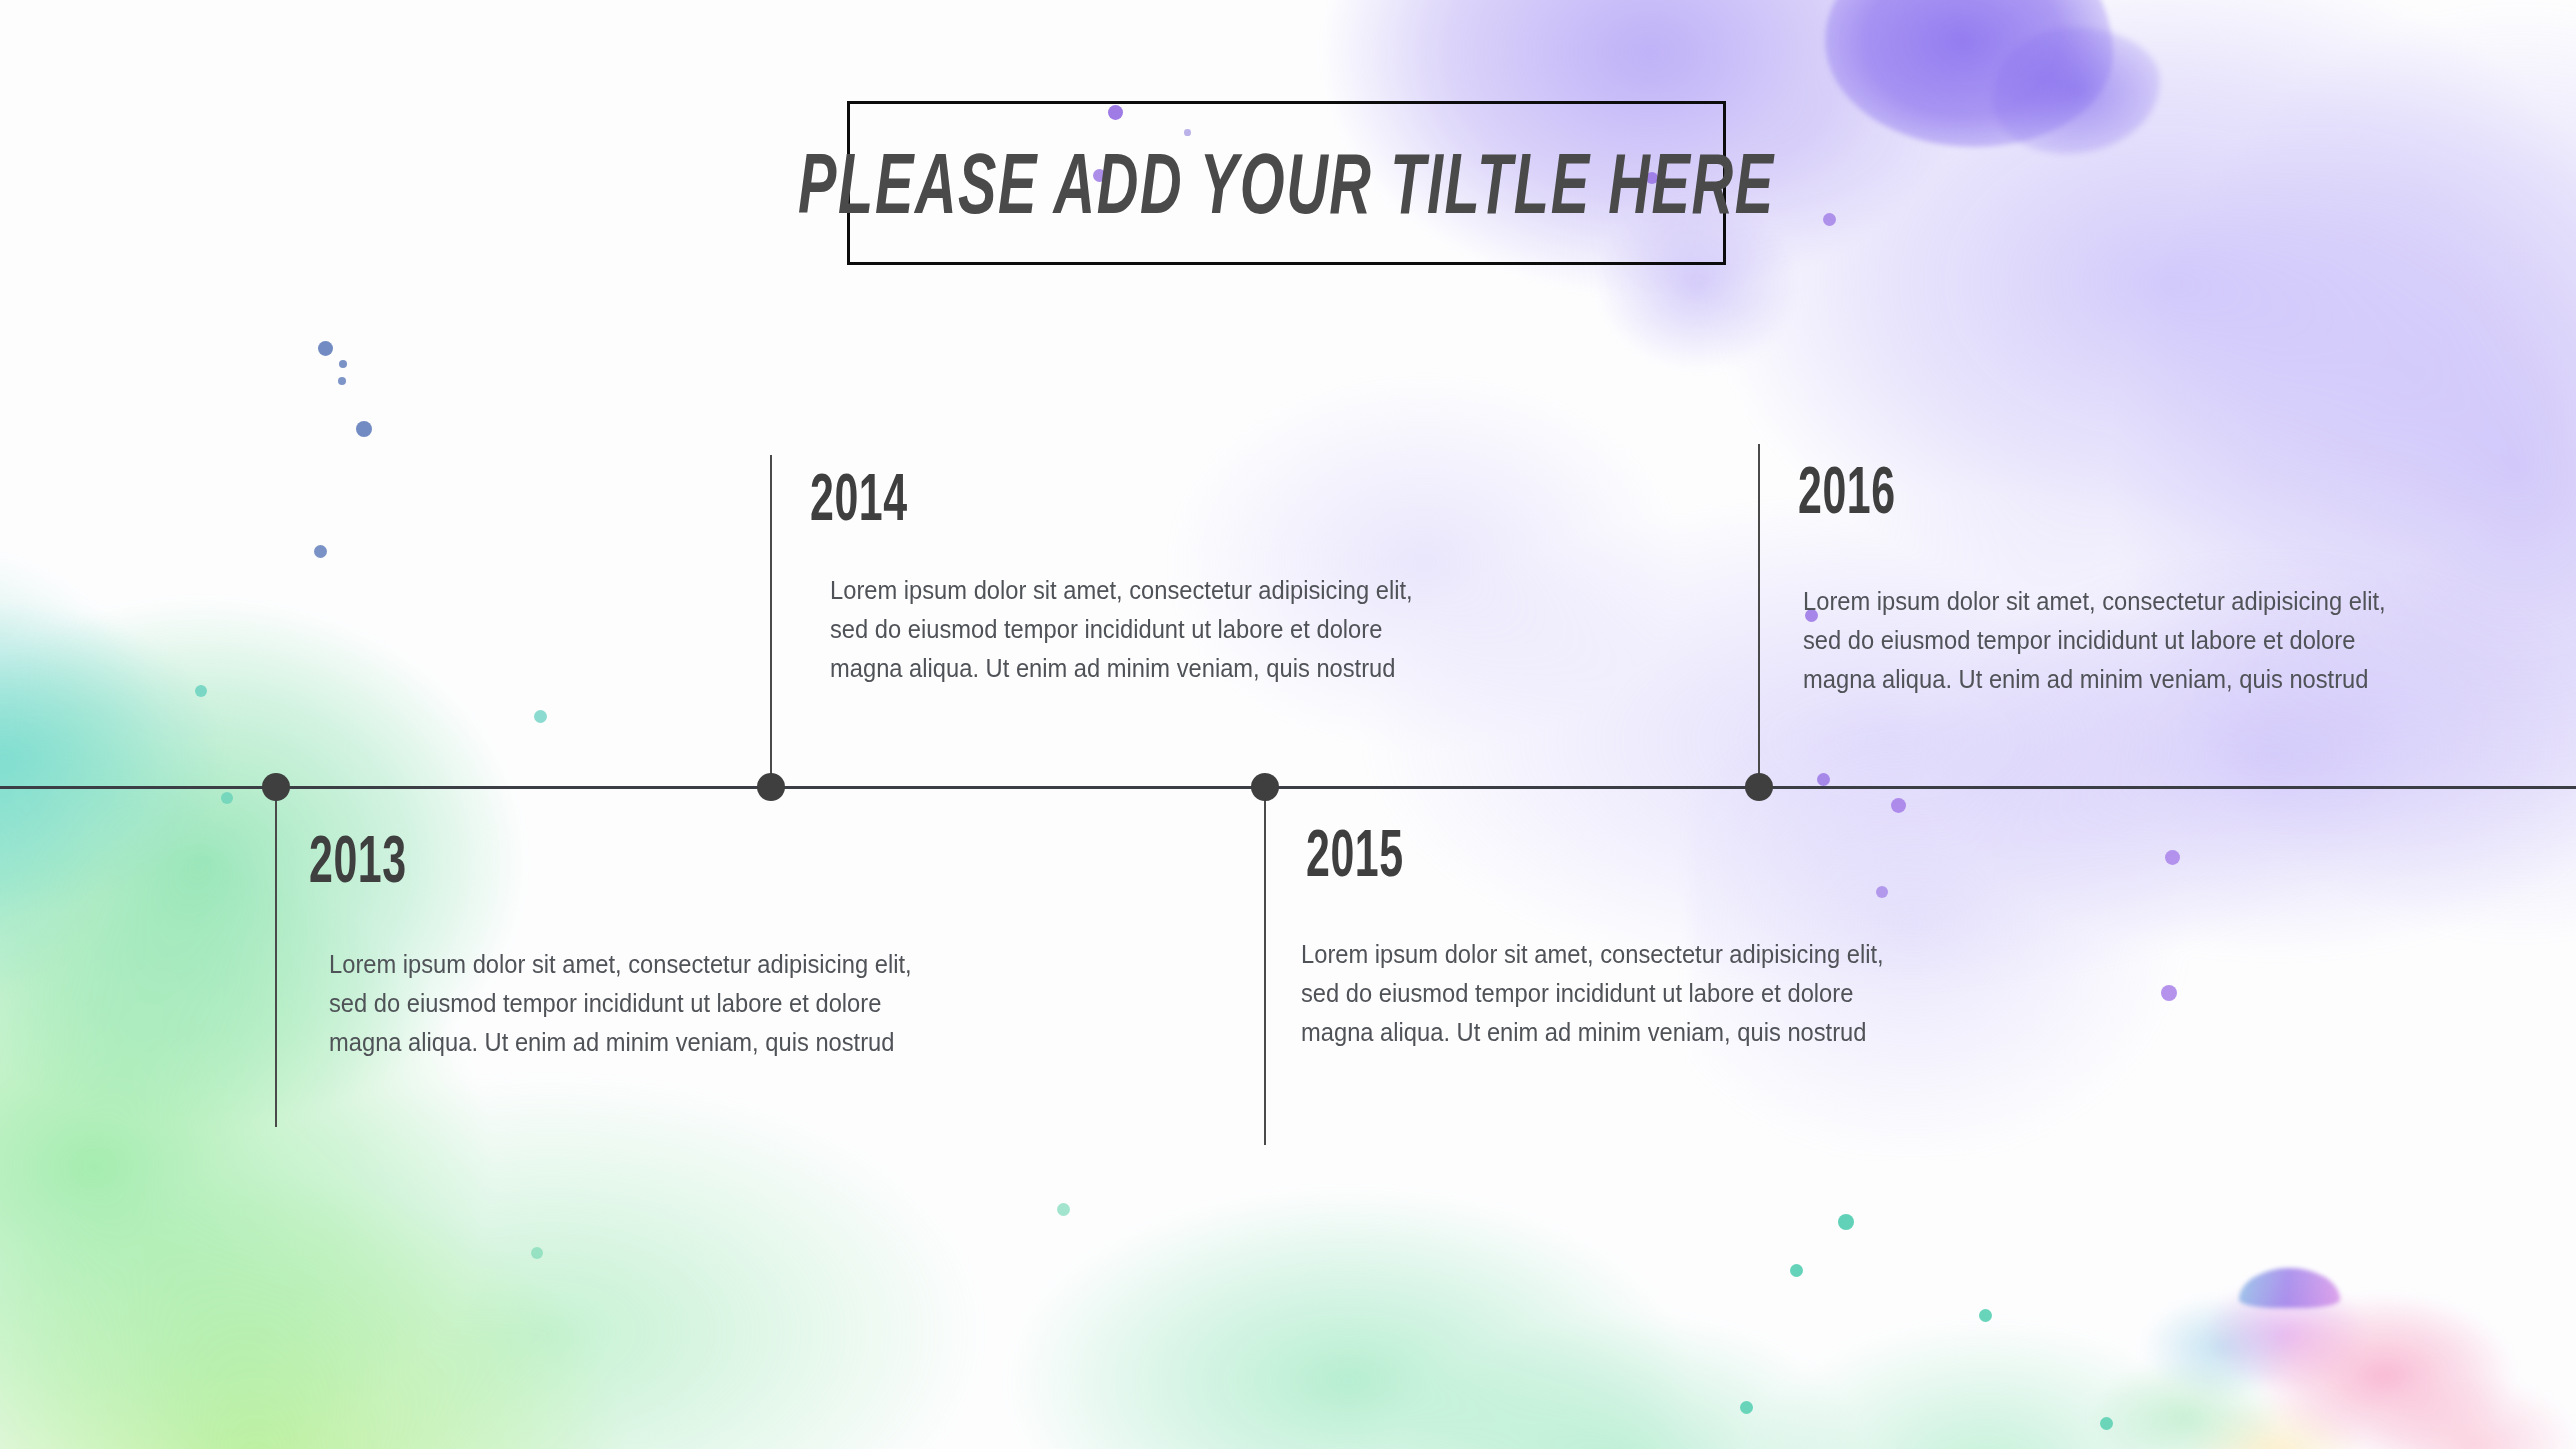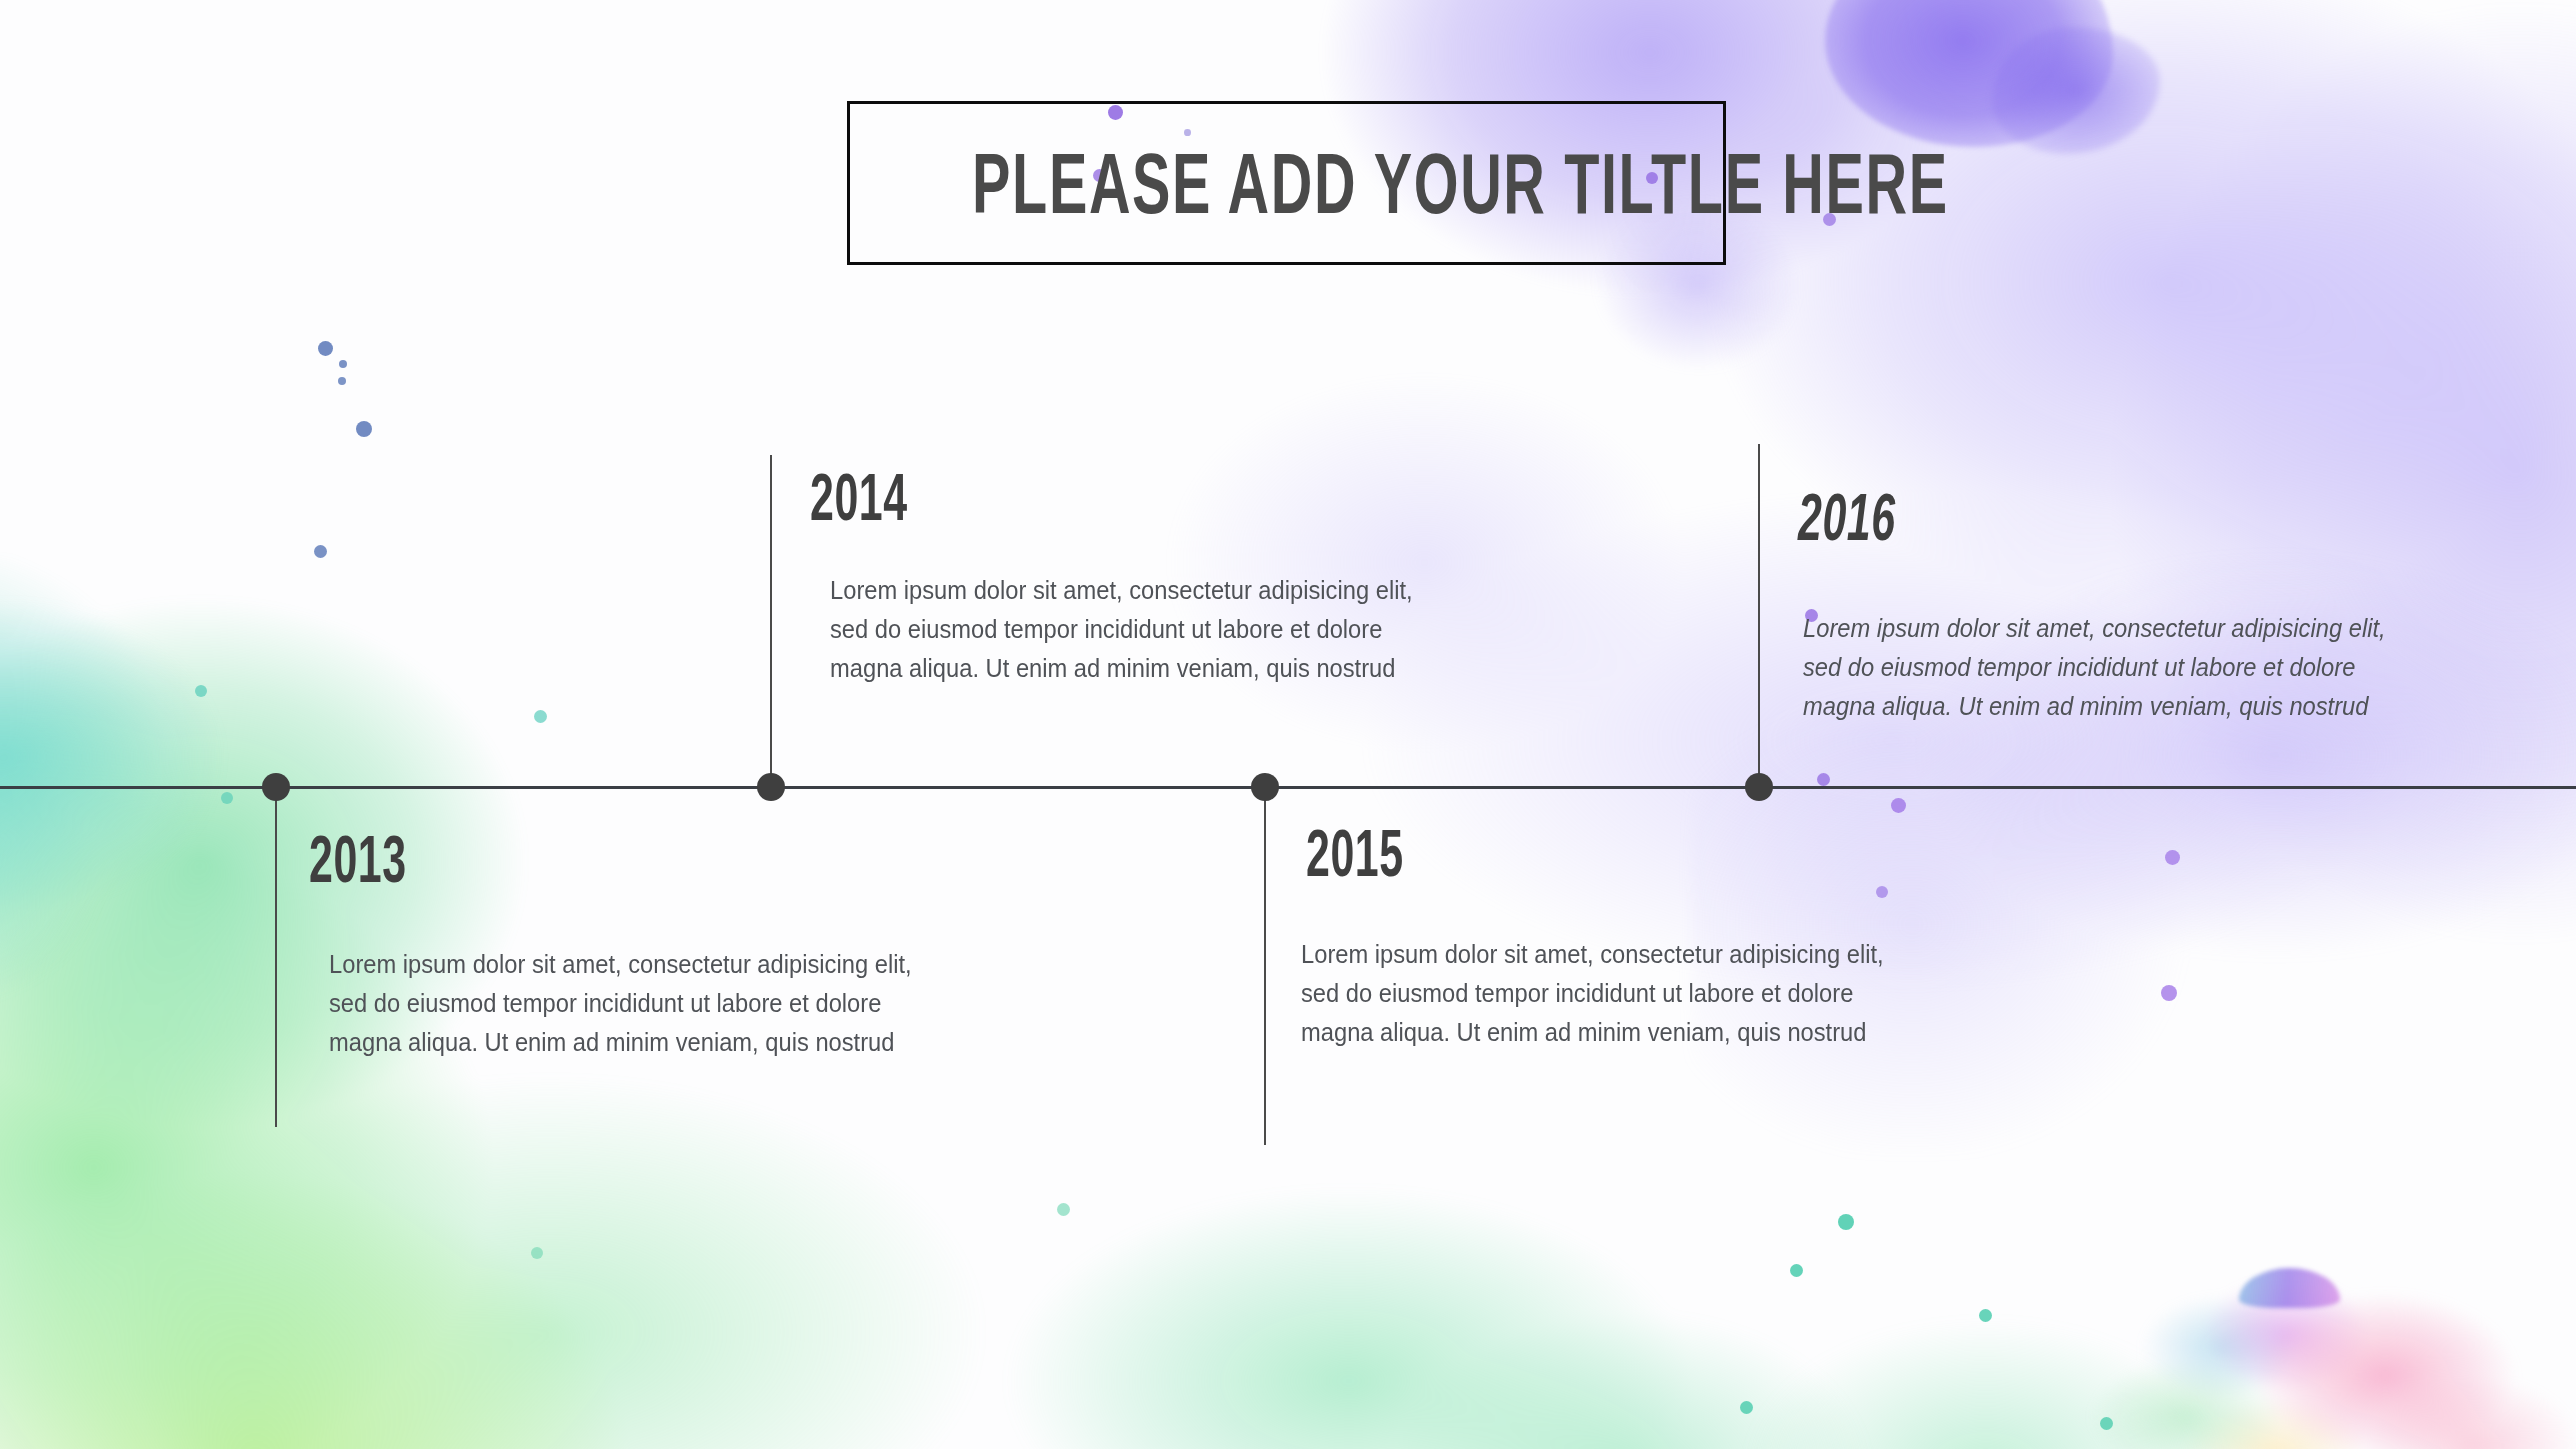--- a/index.html
+++ b/index.html
@@ -135,21 +135,23 @@
   #title-box {
     position: absolute;
     left: 847px;
     top: 101px;
     width: 879px;
     height: 164px;
     border: 3.4px solid #0c0c0c;
     box-sizing: border-box;
     display: flex;
     align-items: center;
+    justify-content: center;
     background: transparent;
+    font-style: italic;
   }
   #title-text {
     font-family: "Liberation Sans Narrow", "Liberation Sans", sans-serif;
     font-size: 72px;
     font-weight: 700;
     letter-spacing: 2px;
     color: #4a4a4a;
     transform: scaleX(0.80) scaleY(1.18);
     transform-origin: center center;
     white-space: nowrap;
@@ -293,21 +295,21 @@
       <div class="event below" style="left: 1301px; top: 826px;">
         <div class="event-year" style="margin-left: 5.4px;">2015</div>
         <div class="event-body" style="margin-left: 0px; margin-top: 54px;">
           <span class="line">Lorem ipsum dolor sit amet, consectetur adipisicing elit,</span>
           <span class="line">sed do eiusmod tempor incididunt ut labore et dolore</span>
           <span class="line">magna aliqua. Ut enim ad minim veniam, quis nostrud</span>
         </div>
       </div>
       <div class="stem" style="left: 1759px; top: 444px; height: 337px; background: rgb(74, 74, 74);"></div>
       <div class="node" style="left: 1759px; background: rgb(63, 63, 63);"></div>
-      <div class="event above" style="left: 1798px; top: 490px; font-style: italic;">
+      <div class="event above" style="left: 1798px; top: 463px;">
         <div class="event-year" style="margin-left: 0px;">2016</div>
         <div class="event-body" style="margin-left: 5.4px; margin-top: 64px;">
           <span class="line">Lorem ipsum dolor sit amet, consectetur adipisicing elit,</span>
           <span class="line">sed do eiusmod tempor incididunt ut labore et dolore</span>
           <span class="line">magna aliqua. Ut enim ad minim veniam, quis nostrud</span>
         </div>
       </div>
     </div>
 
 </div>

